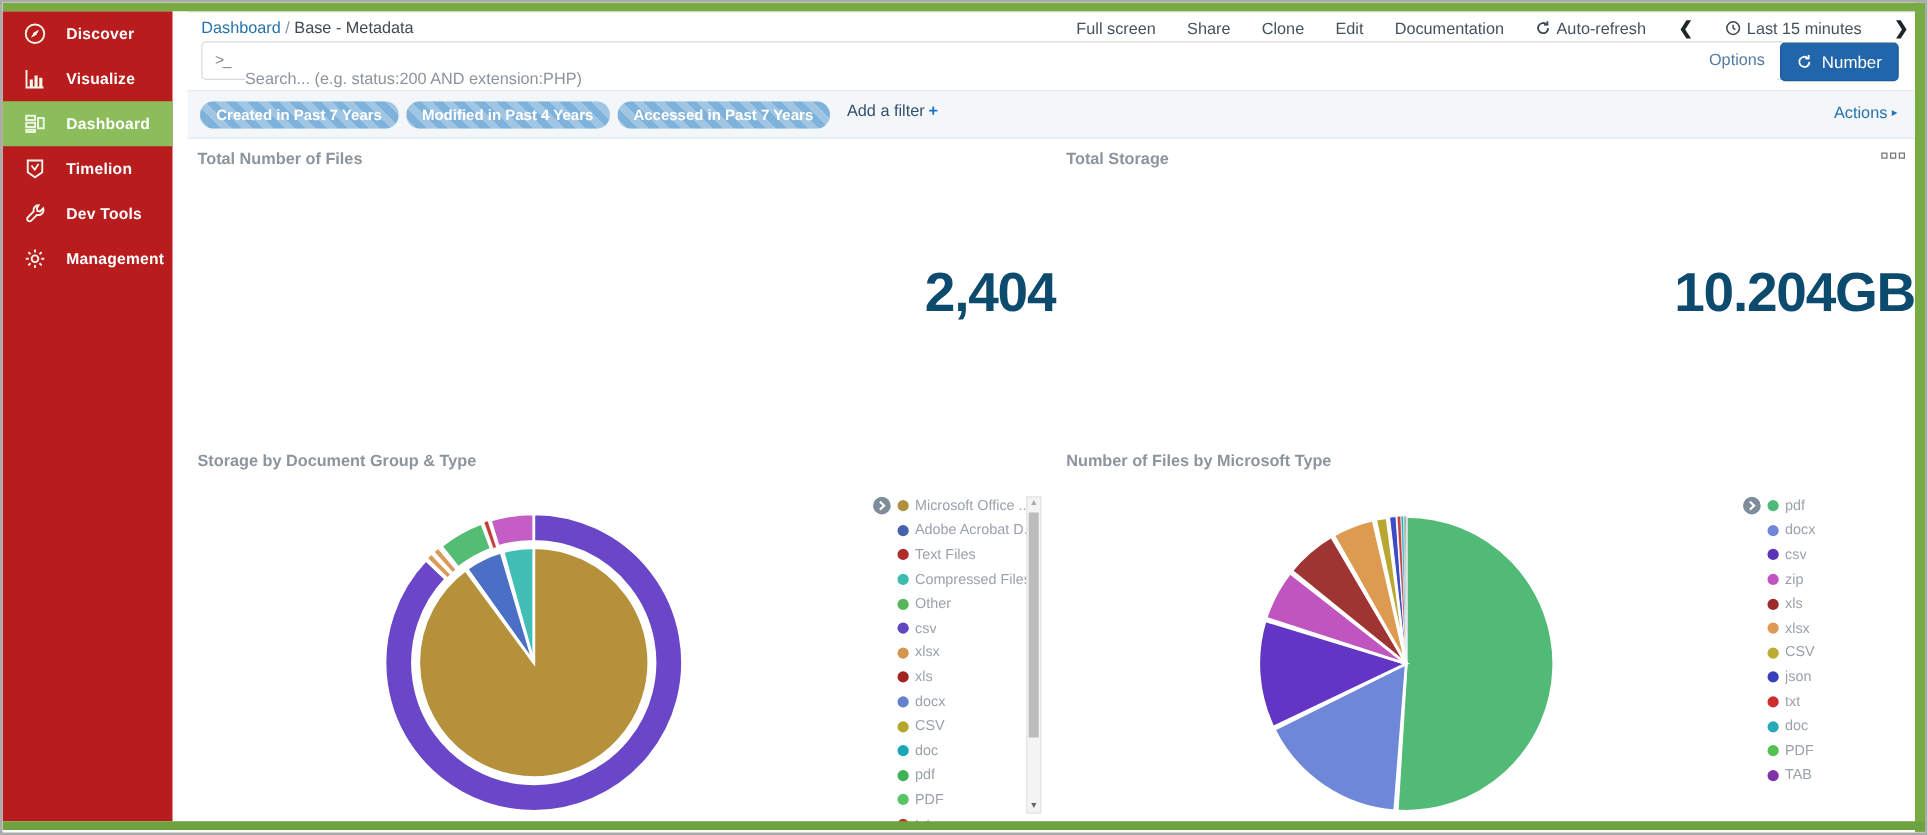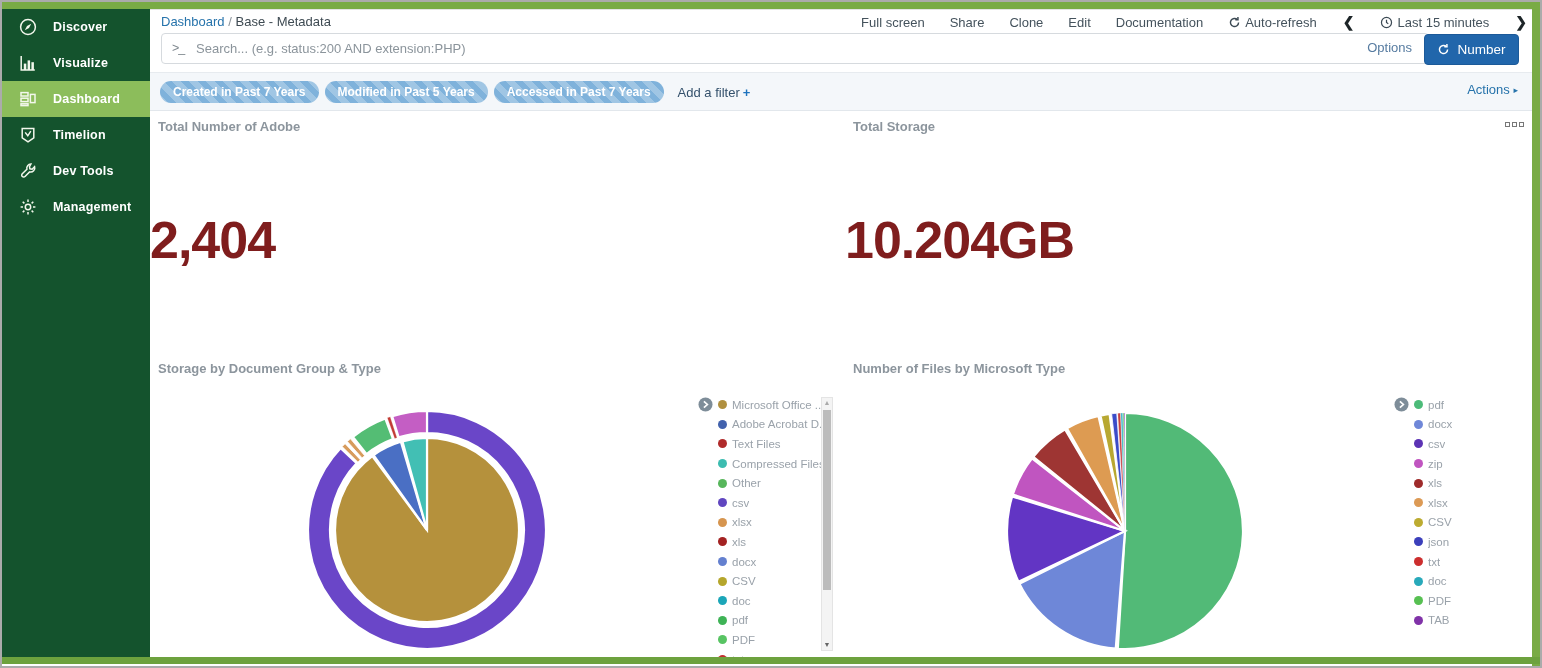--- a/index.html
+++ b/index.html
@@ -5,21 +5,21 @@
   * { margin:0; padding:0; box-sizing:border-box; }
   html,body { width:1542px; height:668px; font-family:"Liberation Sans", sans-serif; background:#e8e8e8; }
   .frame { position:absolute; left:0; top:0; width:1542px; height:668px; border:2px solid #ababab; background:#fff; overflow:hidden; }
 
   
   .top-strip    { position:absolute; left:0; right:0; top:0; height:7px; background:#79ab45; z-index:5; }
   .right-strip  { position:absolute; right:0; top:0; bottom:0; width:8px; background:#79ab45; z-index:5; }
   .bottom-strip { position:absolute; left:0; right:0; bottom:2px; height:7px; background:#6da23e; z-index:6; }
 
   
-  .sidebar { position:absolute; left:0; top:7px; width:148px; bottom:9px; background:#14532d; z-index:4; }
+  .sidebar { position:absolute; left:0; top:7px; width:136px; bottom:9px; background:#b91c1c; z-index:4; }
   .nav-item { position:relative; height:36px; display:flex; align-items:center; cursor:pointer; }
   .nav-item.active { background:#8cbd5b; }
   .nav-icon { position:absolute; left:16px; width:20px; height:20px; color:#f2f7ec; }
   .nav-icon svg { width:20px; height:20px; display:block; }
   .nav-label { position:absolute; left:51px; color:#ffffff; font-size:12.5px; font-weight:600; letter-spacing:.2px; }
 
   
   .content { position:absolute; left:148px; top:7px; right:8px; bottom:9px; background:#fff; border-top:1px solid #e3e3e3; }
 
   .breadcrumb-row { position:absolute; left:0; right:0; top:0; height:24px; }
@@ -28,46 +28,46 @@
   .breadcrumb .crumb-current { color:#3e4a52; }
   .top-menu { position:absolute; right:4px; top:4px; display:flex; align-items:center; gap:25px; font-size:13px; color:#44525c; }
   .top-menu .menu-link { cursor:pointer; white-space:nowrap; }
   .menu-ico { display:inline-block; vertical-align:-2px; margin-right:4px; color:#3c4a54; }
   .menu-ico svg { width:13px; height:13px; display:block; }
   .chev { font-weight:700; color:#1d2528; cursor:pointer; font-size:14px; padding:0 1px; }
 
   
   .search-input-wrap { position:absolute; left:11px; top:23px; width:1268px; height:31px; border:1px solid #d6dade; border-radius:4px; background:#fff; }
   .console-prompt { position:absolute; left:10px; top:7px; color:#7d868d; font-size:12.5px; letter-spacing:-1px; }
-  .search-input { position:absolute; left:34px; top:1px; right:6px; height:27px; border:none; outline:none; font-size:13px; color:#3e4a52; font-family:"Liberation Sans",sans-serif; }
+  .search-input { position:absolute; left:34px; top:15px; right:6px; height:27px; border:none; outline:none; font-size:13px; color:#3e4a52; font-family:"Liberation Sans",sans-serif; }
   .search-input::placeholder { color:#8b949b; opacity:1; }
   .options-link { position:absolute; top:30px; right:120px; font-size:13px; color:#567ba0; cursor:pointer; }
   .refresh-btn { position:absolute; top:24px; right:13px; width:95px; height:31px; background:#2166ab; border:1px solid #1c5a99; border-radius:4px; color:#fff; font-size:13.5px; display:flex; align-items:center; justify-content:center; gap:7px; cursor:pointer; }
   .refresh-btn svg { width:13px; height:13px; }
 
   
   .filter-bar { position:absolute; left:0; right:0; top:62px; height:39px; background:#f4f7fa; border-top:1px solid #e7ebef; border-bottom:1px solid #e2e7ec; }
-  .pill-row { position:absolute; left:10px; top:8px; display:flex; gap:6px; align-items:center; }
+  .pill-row { position:absolute; left:10px; top:8px; display:flex; gap:6px; }
   .filter-pill { height:22px; padding:0 13px; border-radius:11px; color:#fff; font-size:12px; font-weight:600; display:flex; align-items:center; cursor:pointer;
       background:#7fb2db;
       background-image:repeating-linear-gradient(45deg, rgba(255,255,255,.26) 0 6px, rgba(255,255,255,0) 6px 12px); }
   .add-filter { margin-left:8px; font-size:13px; color:#33506b; cursor:pointer; }
   .add-filter .plus { color:#1e73be; font-weight:700; margin-left:3px; }
   .actions-link { position:absolute; right:14px; top:9px; font-size:13px; color:#2673ab; cursor:pointer; }
   .actions-link .tri { font-size:9px; vertical-align:1px; }
 
   
   .dash { position:absolute; left:0; right:0; top:102px; bottom:0; }
   .panel { position:absolute; background:#fff; }
   .panel-tl { left:0; top:0; width:695px; height:242px; }
   .panel-tr { left:695px; top:0; right:0; height:242px; }
   .panel-bl { left:0; top:242px; width:695px; bottom:0; }
   .panel-br { left:695px; top:242px; right:0; bottom:0; }
   .panel-title { position:absolute; left:8px; top:7px; font-size:13px; color:#8c959d; }
-  .metric-value { position:absolute; left:0; right:0; top:98px; text-align:left; font-size:52px; font-weight:700; color:#7f1d1d; letter-spacing:-1px; }
+  .metric-value { position:absolute; left:0; right:0; top:98px; text-align:right; font-size:44px; font-weight:700; color:#0c4a6e; letter-spacing:-1px; }
   .panel-options { position:absolute; right:8px; top:10px; display:flex; gap:2px; cursor:pointer; }
   .panel-options i { width:5px; height:5px; border:1px solid #777; background:#fdfdfd; display:block; }
 
   .pie-svg { position:absolute; }
   .pie1 { left:157px; top:56px; }
   .pie2 { left:161px; top:58px; }
 
   
   .legend { position:absolute; top:41px; }
   .legend-1 { left:548px; width:130px; }
@@ -191,32 +191,32 @@
           <path d="M13 8a5 5 0 1 1-1.4-3.5"></path>
           <polyline points="12.2,1.3 12.3,4.6 9.0,4.7"></polyline>
         </svg>
       <span>Number</span>
     </button>
 
     <div class="filter-bar">
       <div class="pill-row">
 
       <span class="filter-pill">Created in Past 7 Years</span>
-          <span class="filter-pill">Modified in Past 5 Years</span>
+          <span class="filter-pill">Modified in Past 4 Years</span>
           <span class="filter-pill">Accessed in Past 7 Years</span>
           <span class="add-filter" id="add-filter"><span>Add a filter</span><span class="plus">+</span></span>
         </div>
 
       <span class="actions-link"><span>Actions</span> <span class="tri">▸</span></span>
     </div>
 
     <div class="dash">
 
       <section class="panel panel-tl">
-        <h3 class="panel-title">Total Number of Adobe</h3>
+        <h3 class="panel-title">Total Number of Files</h3>
         <div class="metric-value">2,404</div>
       </section>
 
       <section class="panel panel-tr">
         <h3 class="panel-title">Total Storage</h3>
         <div class="panel-options">
             <i></i>
             <i></i>
             <i></i>
           </div>

